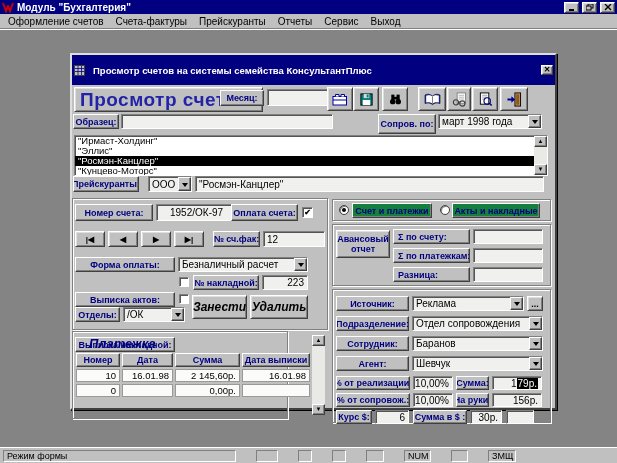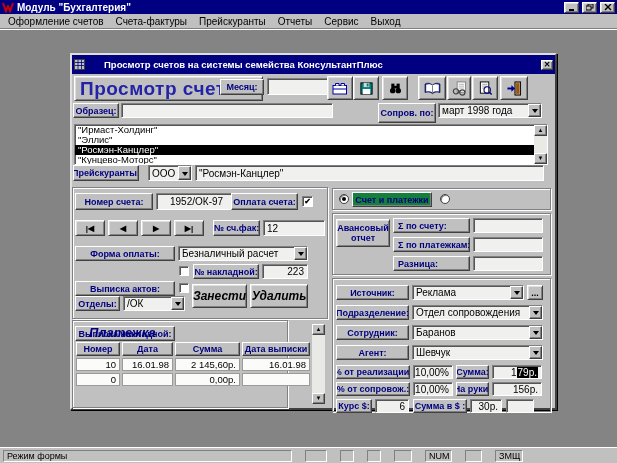--- a/index.html
+++ b/index.html
@@ -12,28 +12,28 @@
   .etched { border:1px solid #808080; box-shadow: 1px 1px 0 #ffffff, inset 1px 1px 0 #ffffff; }
 
   
   .titlebar { height:14px; background:#000080; display:flex; align-items:center; gap:3px; padding:0 2px; }
   .titlebar .ttl { color:#fff; font-size:10px; font-weight:bold; flex:1; white-space:nowrap; }
   .winbtn { width:15px; height:11px; display:flex; align-items:center; justify-content:center; }
   .menubar { height:15px; display:flex; align-items:center; padding-left:2px; background:#c0c0c0;
              border-bottom:1px solid #808080; }
   .menubar span { font-size:10px; color:#000; padding:0 6px; white-space:nowrap; }
   .mdi { position:relative; height:418px; background:#848484; border-top:1px solid #ffffff; }
-  .statusbar { height:16px; background:#c0c0c0; border-top:1px solid #ffffff; display:flex; gap:13px; align-items:center; padding:1px 3px; }
+  .statusbar { height:16px; background:#c0c0c0; border-top:1px solid #ffffff; display:flex; gap:20px; align-items:center; padding:1px 3px; }
   .scell { height:12px; border:1px solid; border-color:#808080 #fff #fff #808080; font-size:9px; color:#000;
            display:flex; align-items:center; padding:0 3px; white-space:nowrap; overflow:hidden; }
 
   
   .win { position:absolute; left:70px; top:23px; width:487px; height:357px; background:#c0c0c0;
          border:2px solid; border-color:#dfdfdf #404040 #404040 #dfdfdf; box-shadow:1px 1px 0 #000; }
-  .win-title { height:19px; background:#000080; color:#fff; display:flex; align-items:center; gap:19px; padding:0 2px; }
+  .win-title { height:30px; background:#000080; color:#fff; display:flex; align-items:center; gap:8px; padding:0 2px; }
   .win-title .wt { flex:1; font-size:9.5px; font-weight:bold; white-space:nowrap; overflow:hidden; }
   .win-close { width:12px; height:10px; display:flex; align-items:center; justify-content:center; font-size:8px; line-height:8px; font-weight:bold; color:#000; }
   .win-body { position:relative; width:483px; height:340px; }
 
   .lbl { position:absolute; background:#c0c0c0; border:1px solid; border-color:#ffffff #404040 #404040 #ffffff;
          box-shadow: inset -1px -1px 0 #808080; color:#000080; font-weight:bold; font-size:9px;
          display:flex; align-items:center; justify-content:center; white-space:nowrap; overflow:hidden; padding:0 1px; }
   .inp { position:absolute; background:#f0f0ee; border:1px solid; border-color:#808080 #ffffff #ffffff #808080;
          box-shadow: inset 1px 1px 0 #555; font-size:10px; color:#000; display:flex; align-items:center;
          padding:0 3px; white-space:nowrap; overflow:hidden; }
@@ -279,20 +279,21 @@
             <div class="sbtn">▲</div>
             <div class="strack"></div>
             <div class="sbtn">▼</div>
           </div>
         </div>
 
         <div class="grp etched" style="left:260px; top:114px; width:219px; height:22px;">
           <span class="radio on" style="left:6px; top:5px;"></span>
           <div class="rlabel" style="left:19px; top:3px; width:80px; height:15px; font-size:9px;">Счет и платежки</div>
           <span class="radio" style="left:107px; top:5px;"></span>
+          <div class="rlabel" style="left:119px; top:3px; width:88px; height:15px; font-size:9px;">Акты и накладные</div>
         </div>
 
         <div class="grp etched" style="left:260px; top:139px; width:219px; height:62px;">
           <div class="btn" style="left:3px; top:5px; width:54px; height:28px; flex-direction:column; color:#000080; font-weight:bold; font-size:9px; line-height:10px;">
             <span>Авансовый</span>
             <span>отчет</span>
           </div>
           <div class="lbl" style="left:60px; top:4px;  width:77px; height:15px; justify-content:flex-start; padding-left:4px;">Σ  по счету:</div>
           <div class="inp" style="left:140px; top:4px;  width:70px; height:15px;"></div>
           <div class="lbl" style="left:60px; top:23px; width:77px; height:15px; justify-content:flex-start; padding-left:4px;">Σ  по платежкам:</div>

